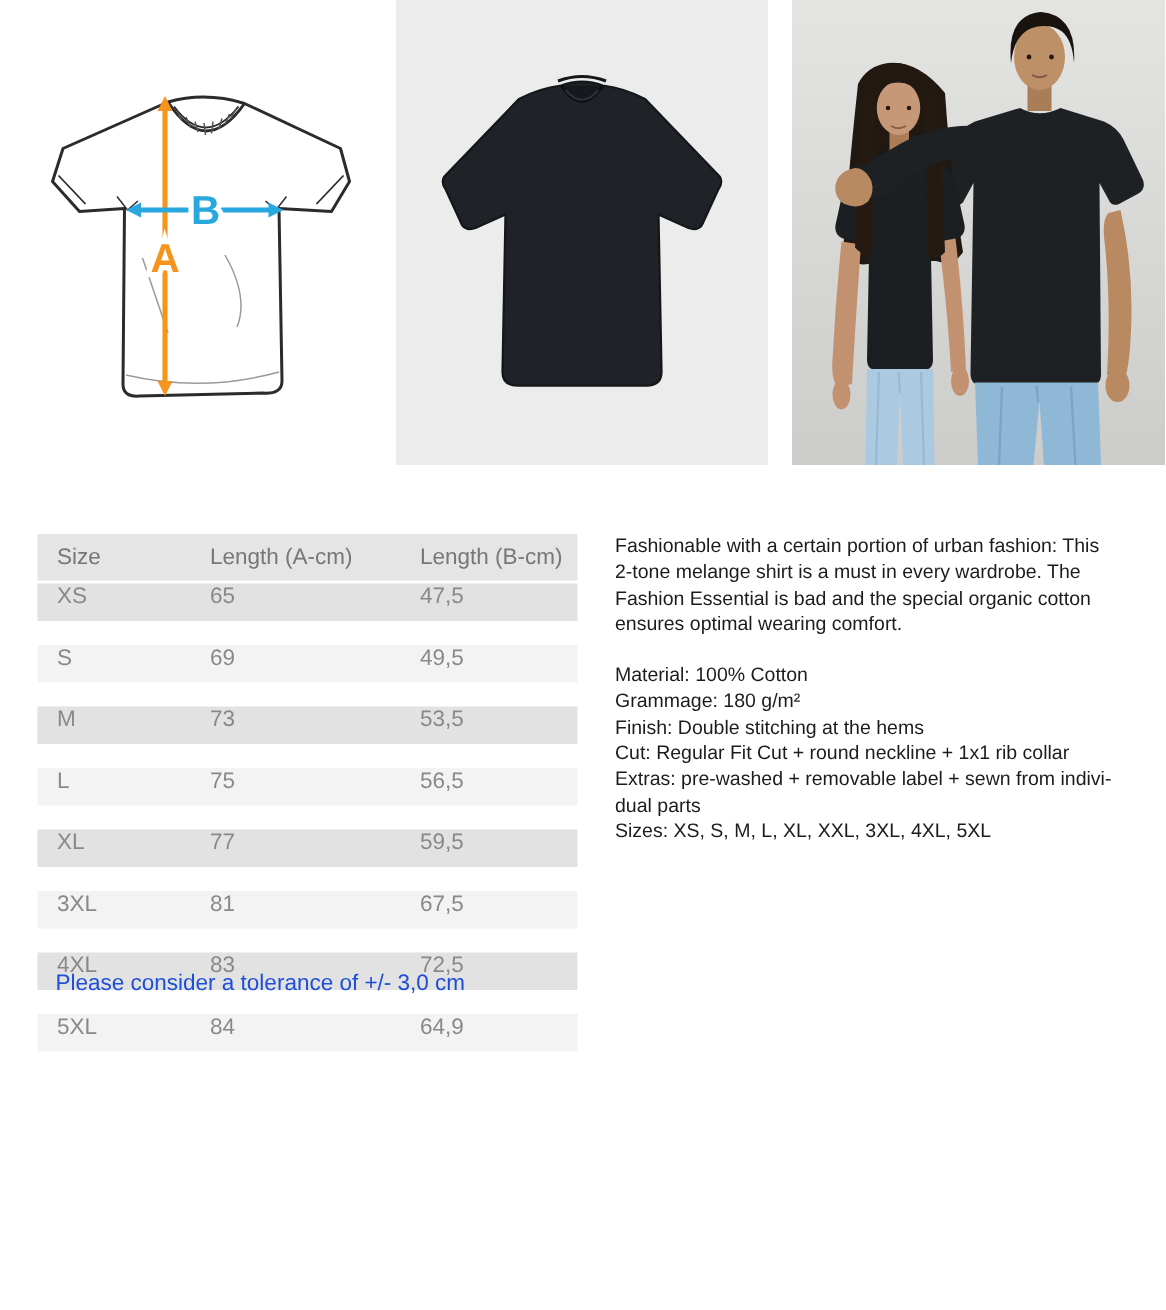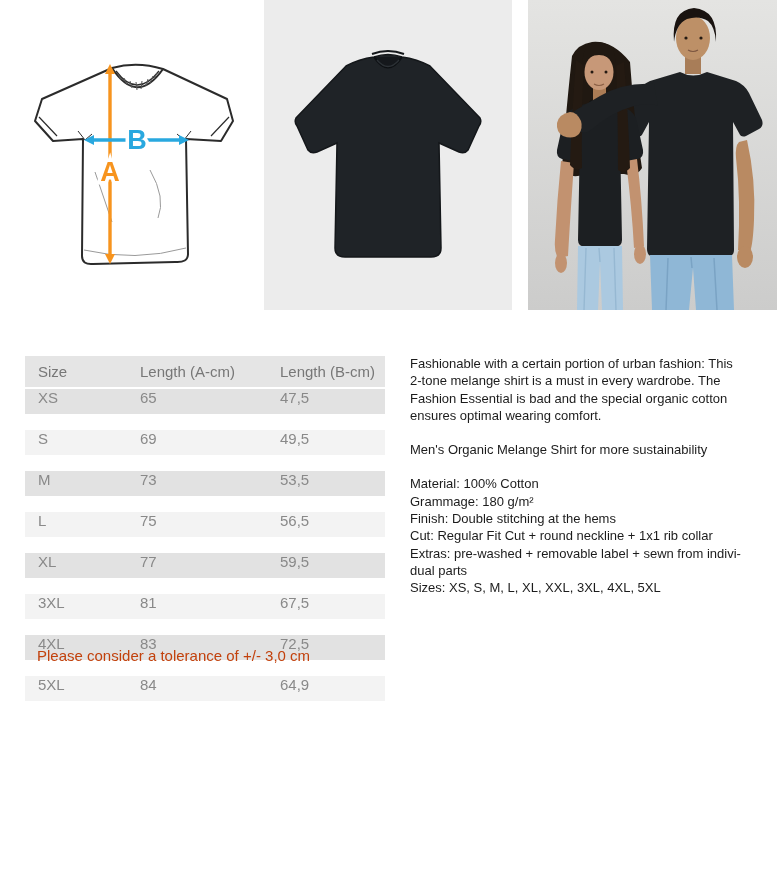--- a/index.html
+++ b/index.html
@@ -17,21 +17,21 @@
   .size-table{position:absolute;left:25px;top:356px;width:360px;font-size:15px;color:#898989;}
   .thead{display:flex;align-items:center;height:31px;background:#e5e5e5;margin-bottom:2px;color:#777777;}
   .trow{display:flex;align-items:flex-start;height:25px;margin-bottom:16px;}
   .rows .trow:nth-of-type(odd){background:#e2e2e2;}
   .rows .trow:nth-of-type(even){background:#f3f3f3;}
   .cell{white-space:nowrap;}
   .c0{width:115px;padding-left:13px;box-sizing:border-box;}
   .c1{width:140px;}
   .c2{flex:1;}
 
-  .tolerance{position:absolute;left:37px;top:647px;font-size:15px;color:#c2410c;margin:0;}
+  .tolerance{position:absolute;left:37px;top:647px;font-size:15px;color:#1d4ed8;margin:0;}
 
   
   .desc{position:absolute;left:410px;top:355px;width:368px;color:#1c1c1c;}
   .desc p{margin:0 16px 17px 0;font-size:13px;line-height:17.3px;white-space:pre-line;}
 </style>
 </head>
 <body>
 
 <div class="page">
 
@@ -203,21 +203,20 @@
   </div>
 
   <p class="tolerance">Please consider a tolerance of +/- 3,0 cm</p>
 
   <div class="desc">
 
   <p>Fashionable with a certain portion of urban fashion: This
 2-tone melange shirt is a must in every wardrobe. The
 Fashion Essential is bad and the special organic cotton
 ensures optimal wearing comfort.</p>
-      <p>Men's Organic Melange Shirt for more sustainability</p>
       <p>Material: 100% Cotton
 Grammage: 180 g/m²
 Finish: Double stitching at the hems
 Cut: Regular Fit Cut + round neckline + 1x1 rib collar
 Extras: pre-washed + removable label + sewn from indivi-
 dual parts
 Sizes: XS, S, M, L, XL, XXL, 3XL, 4XL, 5XL</p>
     </div>
 
 </div>

